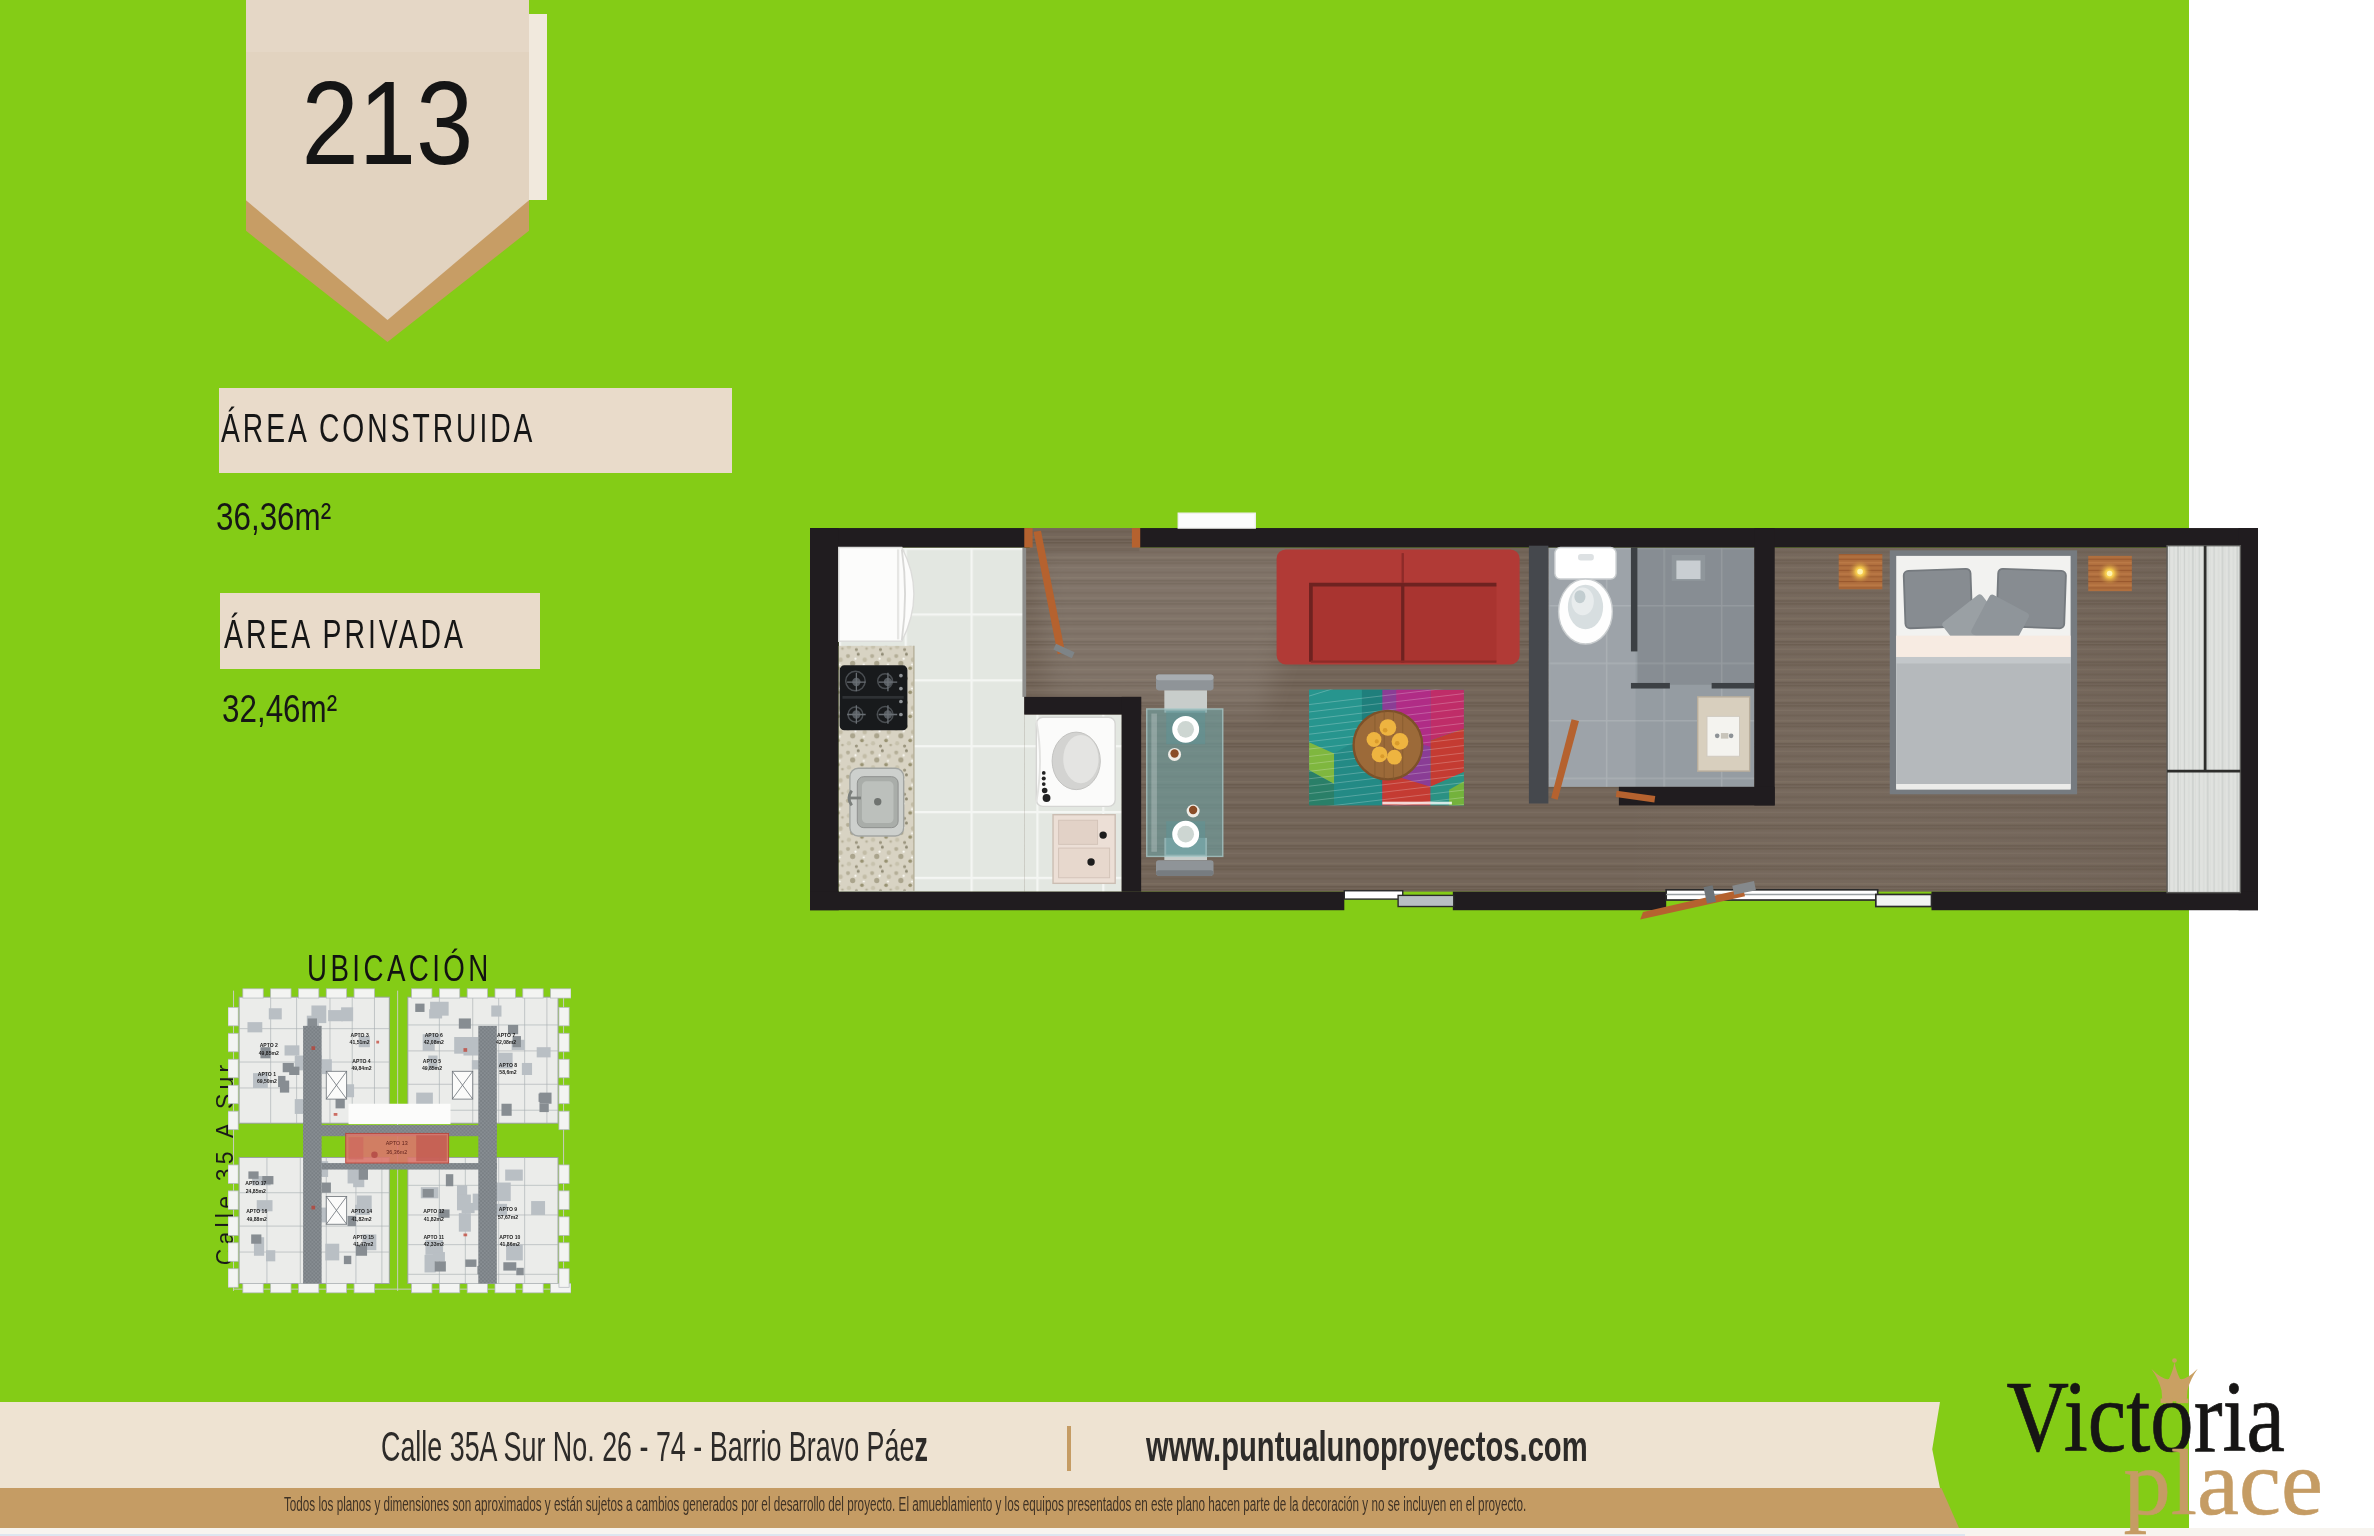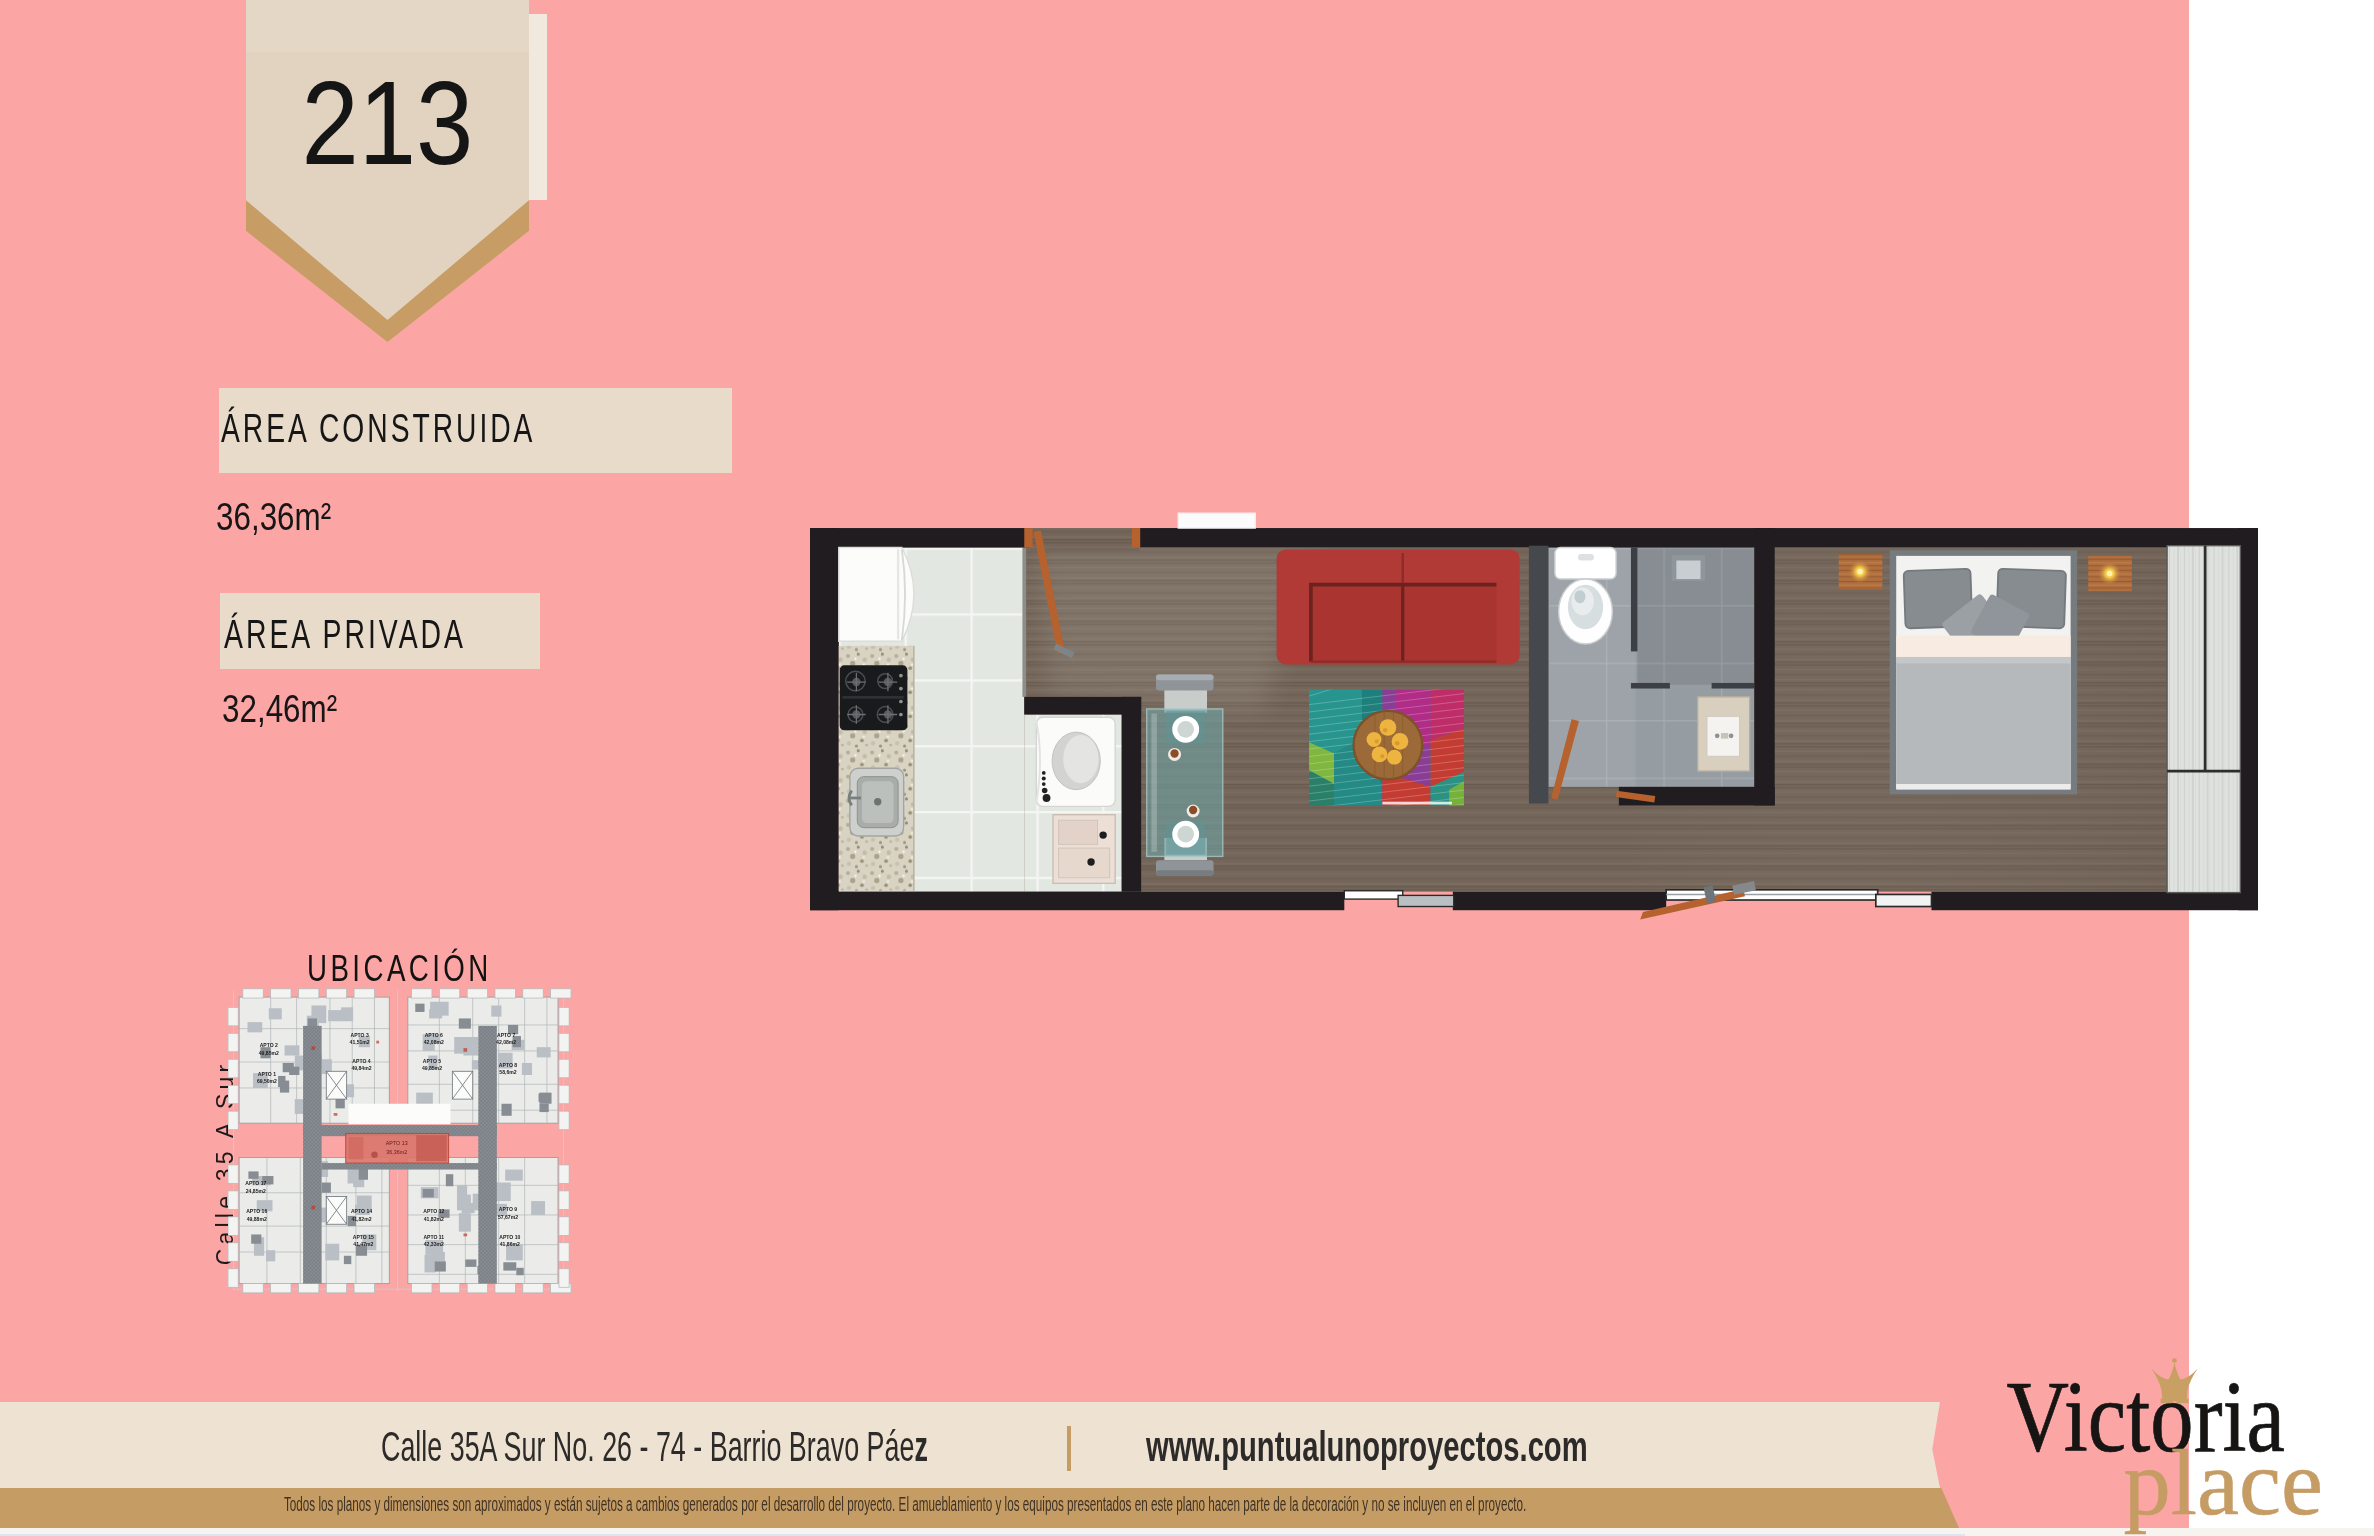--- a/index.html
+++ b/index.html
@@ -3,21 +3,21 @@
 <meta charset="utf-8">
 <style>
   html,body{margin:0;padding:0;}
   body{width:2375px;height:1537px;position:relative;overflow:hidden;background:#ffffff;
        font-family:"Liberation Sans", sans-serif;}
   .abs{position:absolute;}
   .sx{transform-origin:0 0;white-space:nowrap;}
 </style>
 </head>
 <body>
-<div class="abs" style="left:0;top:0;width:2189px;height:1537px;background:#fca5a5;">
+<div class="abs" style="left:0;top:0;width:2189px;height:1537px;background:#84cc16;">
 
 <div class="abs" style="left:246px;top:0;width:283px;height:342px;background:#c79d65;
      clip-path:polygon(0 0,100% 0,100% 67.5%,50% 100%,0 67.5%);"></div>
 
 <div class="abs" style="left:246px;top:0;width:283px;height:320px;background:#e2d3c0;
      clip-path:polygon(0 0,100% 0,100% 62.6%,50% 100%,0 62.6%);"></div>
 
 <div class="abs" style="left:246px;top:0;width:283px;height:52px;background:#e8dac9;opacity:.6;"></div>
 
 <div class="abs" style="left:529px;top:14px;width:17.6px;height:186px;background:#f1e9dd;"></div>

